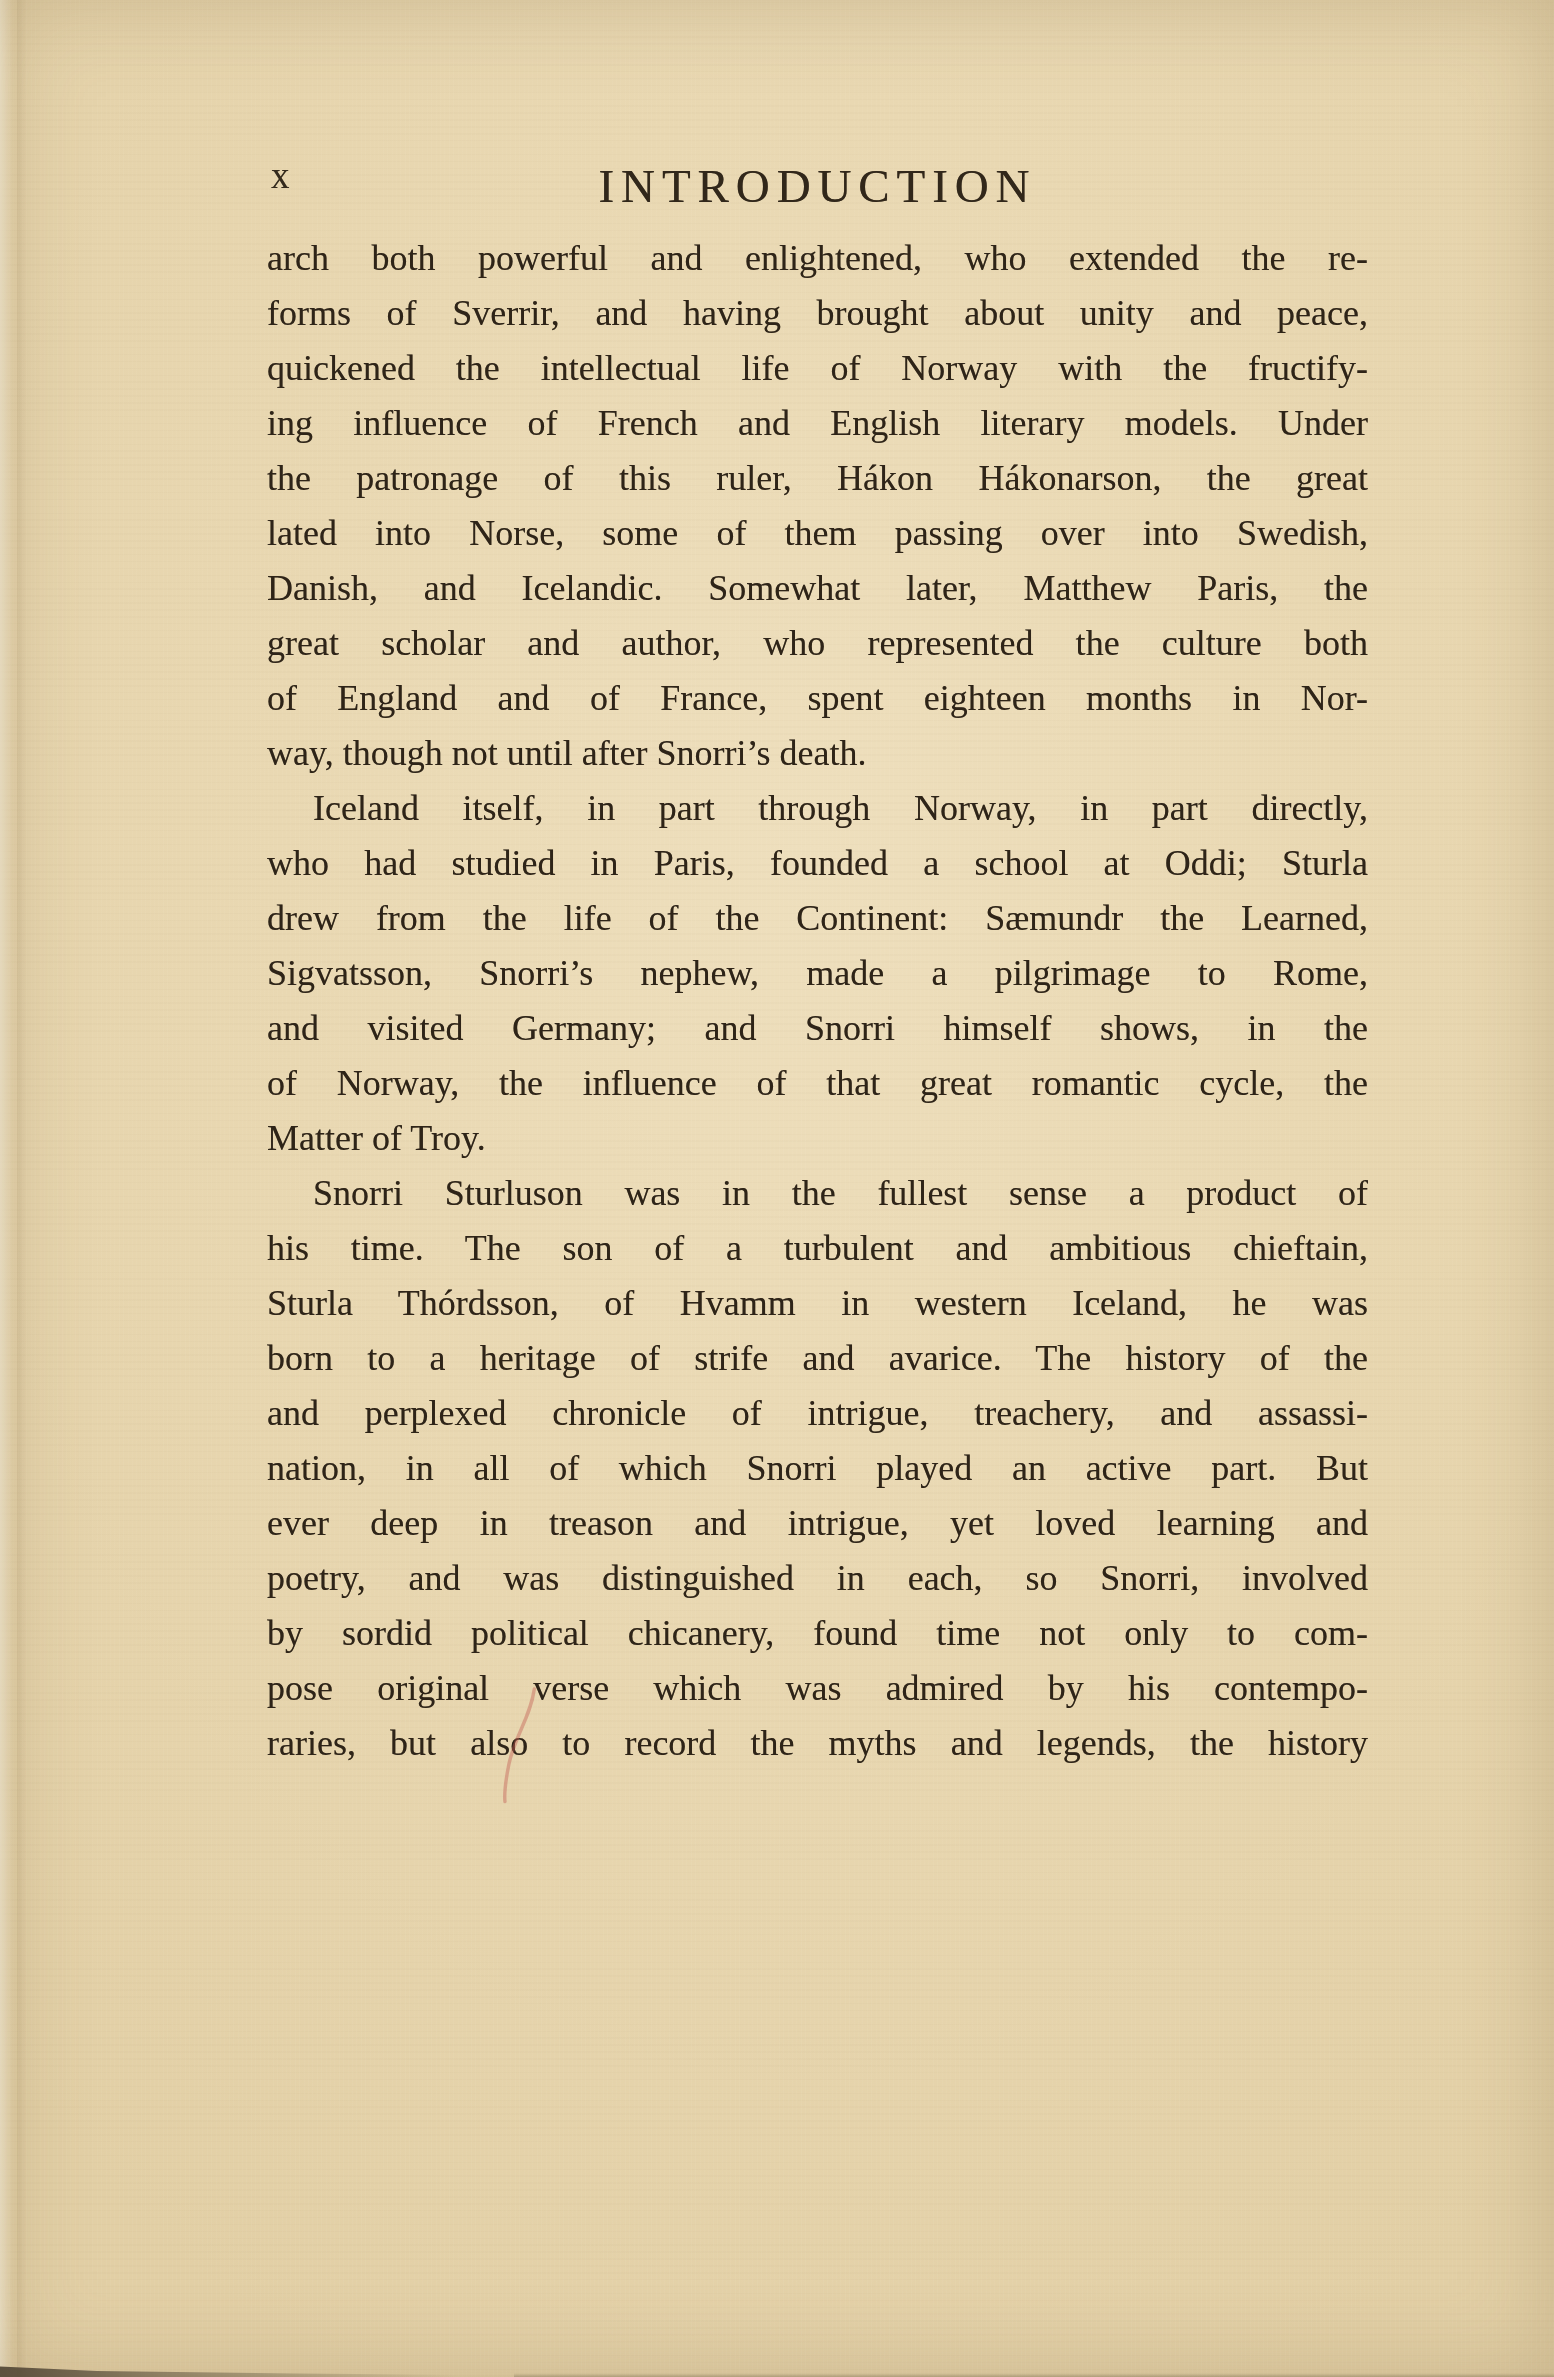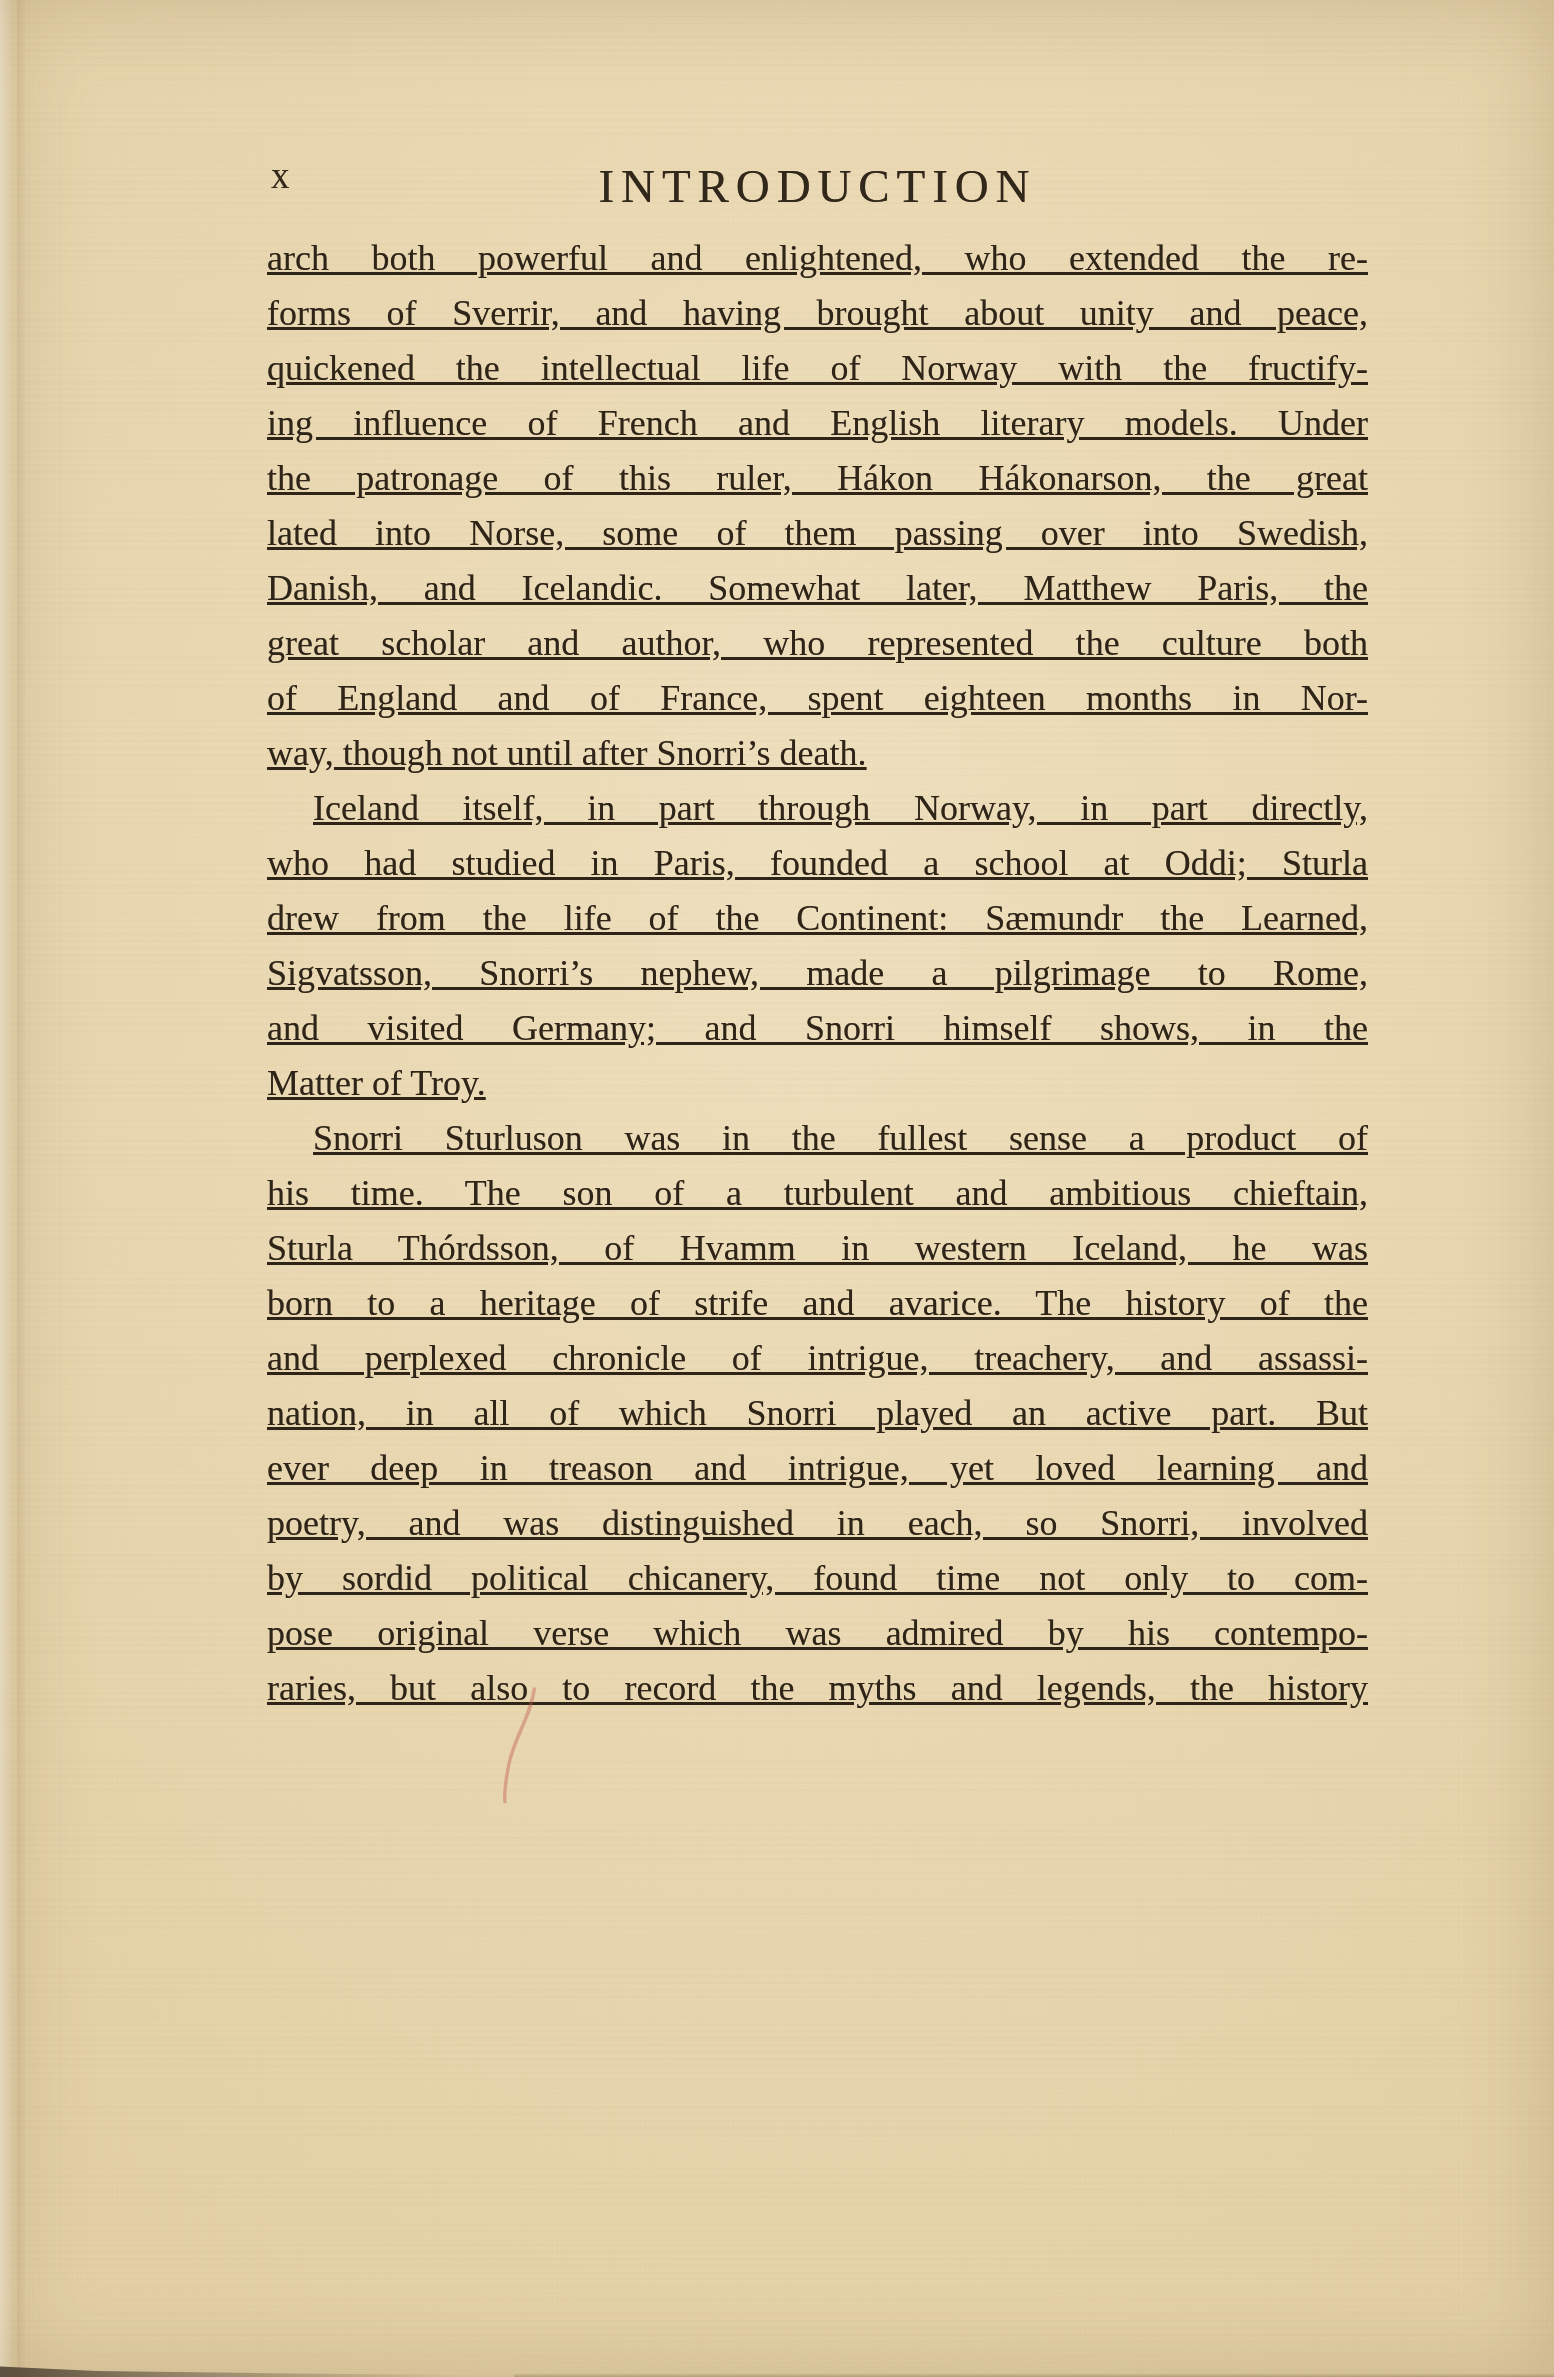--- a/index.html
+++ b/index.html
@@ -64,21 +64,20 @@
     text-shadow: 0 0 0.5px rgba(46,35,22,0.5), 0.2px 0.2px 0 rgba(46,35,22,0.25);
   }
 
   .text-block {
     position: absolute;
     left: 267px; top: 231px; width: 1101px;
     font-size: 36px;
     line-height: 55px;
     color: #2e2418;
     text-shadow: 0 0 0.5px rgba(46,35,22,0.42);
-    text-decoration: underline;
   }
   .line { text-align: justify; white-space: normal; }
   .line.j  { text-align-last: justify; }
   .line.nj { text-align-last: left; }
   .line.ind { text-indent: 46px; }
   .it { font-style: italic; }
 
   .pencil-mark { position: absolute; left: 0; top: 0; pointer-events: none; }
 </style>
 </head>
@@ -101,20 +100,21 @@
       <div class="line j"><span>lated into Norse, some of them passing over into Swedish,</span></div>
       <div class="line j"><span>Danish, and Icelandic. Somewhat later, Matthew Paris, the</span></div>
       <div class="line j"><span>great scholar and author, who represented the culture both</span></div>
       <div class="line j"><span>of England and of France, spent eighteen months in Nor-</span></div>
       <div class="line nj"><span>way, though not until after Snorri’s death.</span></div>
       <div class="line j ind"><span>Iceland itself, in part through Norway, in part directly,</span></div>
       <div class="line j"><span>who had studied in Paris, founded a school at Oddi; Sturla</span></div>
       <div class="line j"><span>drew from the life of the Continent: Sæmundr the Learned,</span></div>
       <div class="line j"><span>Sigvatsson, Snorri’s nephew, made a pilgrimage to Rome,</span></div>
       <div class="line j"><span>and visited Germany; and Snorri himself shows, in the</span></div>
+      <div class="line j"><span>of Norway, the influence of that great romantic cycle, the</span></div>
       <div class="line nj"><span>Matter of Troy.</span></div>
       <div class="line j ind"><span>Snorri Sturluson was in the fullest sense a product of</span></div>
       <div class="line j"><span>his time. The son of a turbulent and ambitious chieftain,</span></div>
       <div class="line j"><span>Sturla Thórdsson, of Hvamm in western Iceland, he was</span></div>
       <div class="line j"><span>born to a heritage of strife and avarice. The history of the</span></div>
       <div class="line j"><span>and perplexed chronicle of intrigue, treachery, and assassi-</span></div>
       <div class="line j"><span>nation, in all of which Snorri played an active part. But</span></div>
       <div class="line j"><span>ever deep in treason and intrigue, yet loved learning and</span></div>
       <div class="line j"><span>poetry, and was distinguished in each, so Snorri, involved</span></div>
       <div class="line j"><span>by sordid political chicanery, found time not only to com-</span></div>

